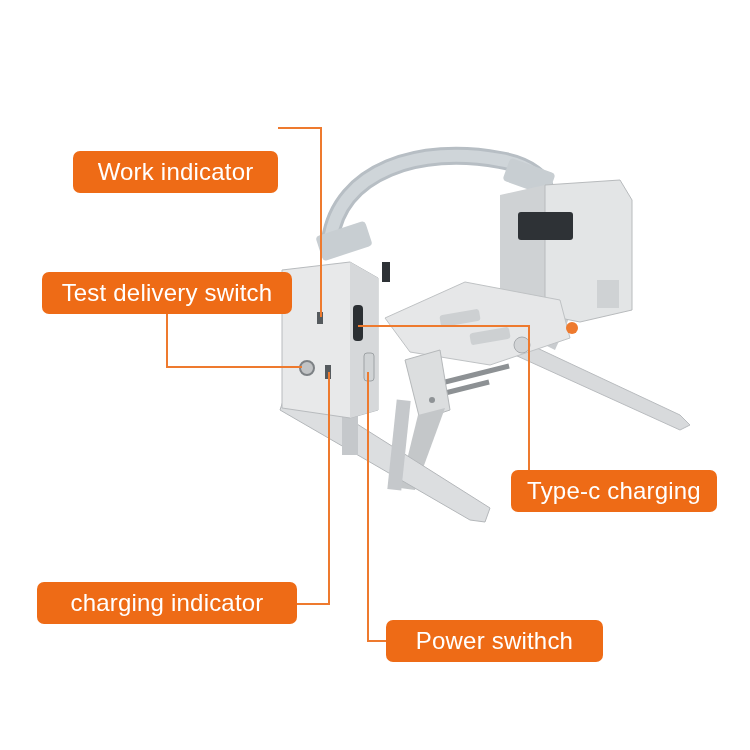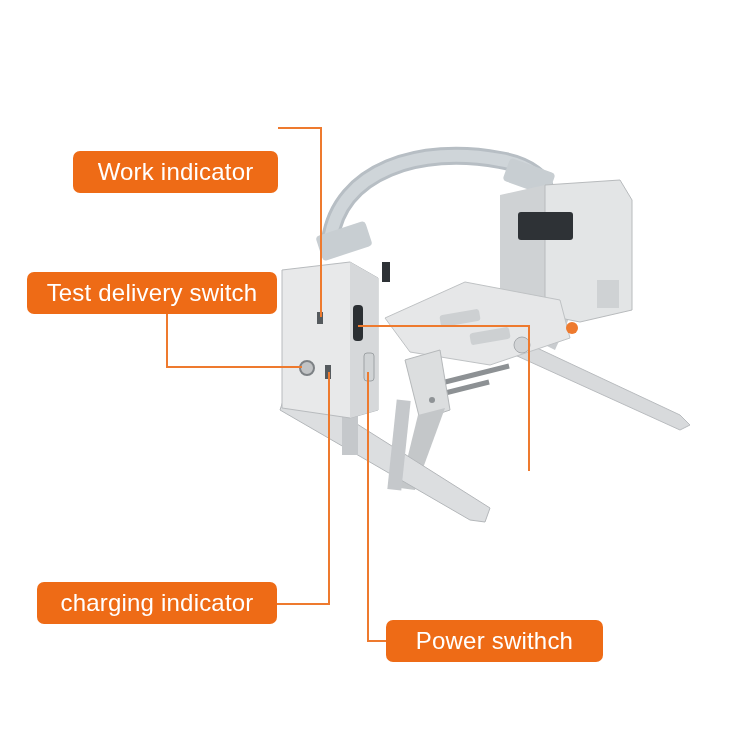--- a/index.html
+++ b/index.html
@@ -69,16 +69,17 @@
   <div class="lead" style="left:358px; top:325px; width:172px; height:2px;"></div>
   <div class="lead" style="left:528px; top:325px; width:2px; height:146px;"></div>
 
   <div class="lead" style="left:328px; top:372px; width:2px; height:233px;"></div>
   <div class="lead" style="left:276px; top:603px; width:54px; height:2px;"></div>
 
   <div class="lead" style="left:367px; top:372px; width:2px; height:270px;"></div>
   <div class="lead" style="left:367px; top:640px; width:20px; height:2px;"></div>
 
   <div class="label" style="left:73px; top:106px; width:205px;margin-top:45px;">Work indicator</div>
-  <div class="label" style="left:27px; top:272px; width:250px;">Test delivery switch</div>
-  <div class="label" style="left:37px; top:582px; width:240px;">charging indicator</div>
+  <div class="label" style="left:42px; top:272px; width:250px;">Test delivery switch</div>
+  <div class="label" style="left:511px; top:470px; width:206px;">Type-c charging</div>
+  <div class="label" style="left:37px; top:582px; width:260px;">charging indicator</div>
   <div class="label" style="left:386px; top:620px; width:217px;">Power swithch</div>
 </div>
 
 </body></html>

